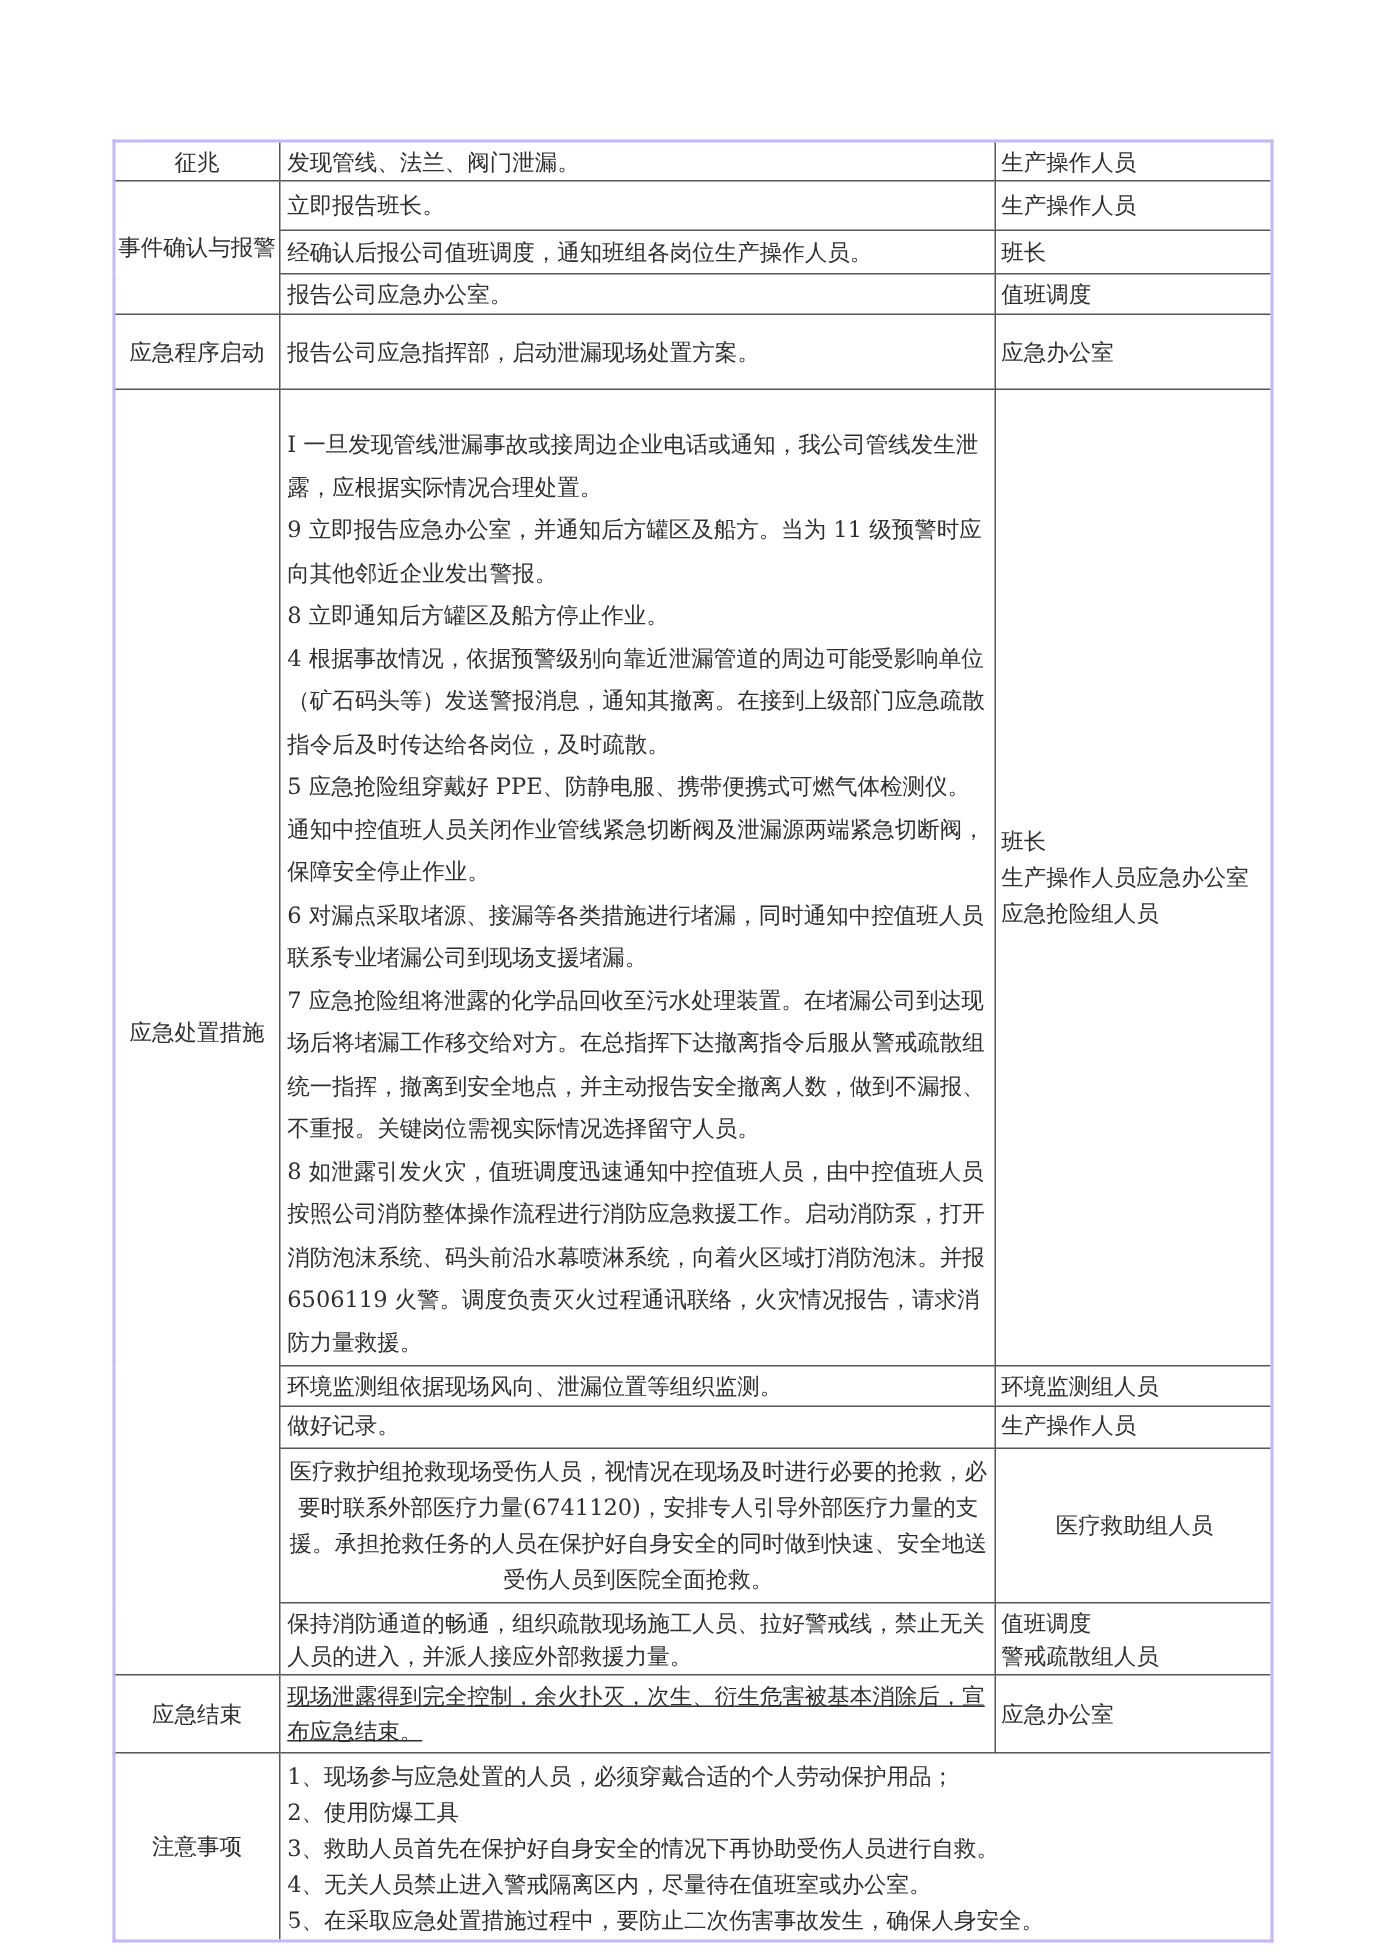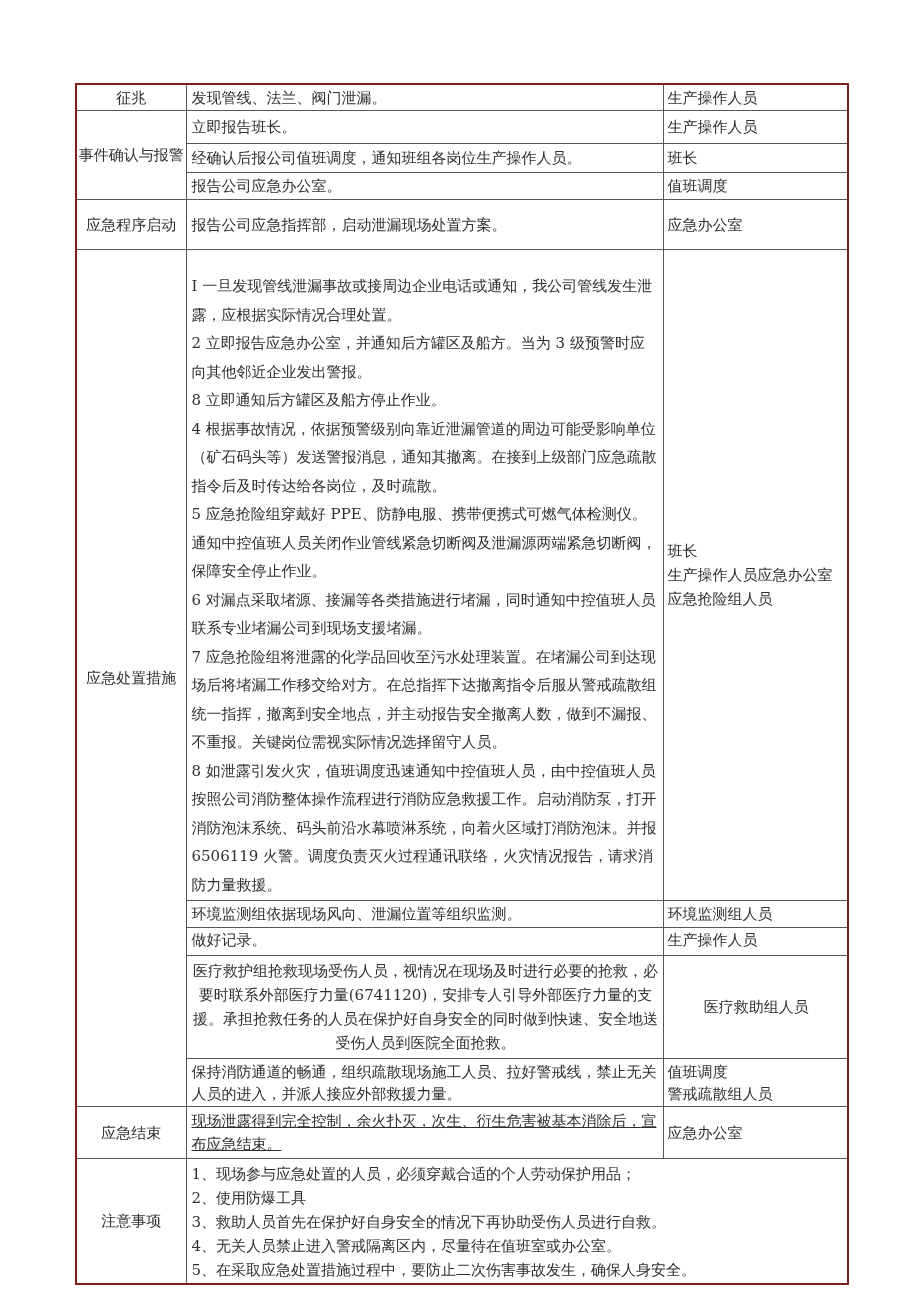--- a/index.html
+++ b/index.html
@@ -11,26 +11,26 @@
     position: relative;
     width: 920px;
     height: 1301px;
     background: #ffffff;
     font-family: "DejaVu Serif", "Liberation Serif", serif;
     color: #2f2f2f;
   }
   table.doc-table {
     position: absolute;
     left: 75px;
-    top: 83px;
+    top: 93px;
     width: 772px;
     border-collapse: collapse;
     table-layout: fixed;
     font-size: 15px;
-    border: 2px solid #7f1d1d;
+    border: 2px solid #c4b5fd;
   }
   col.c1 { width: 110px; }
   col.c2 { width: 477px; }
   col.c3 { width: 185px; }
   td {
     border: 1px solid #575757;
     vertical-align: middle;
     padding: 0;
     overflow: hidden;
   }
@@ -109,21 +109,21 @@
       </tr>
       <tr class="r5">
         <td class="stage">应急程序启动</td>
         <td class="action">报告公司应急指挥部，启动泄漏现场处置方案。</td>
         <td class="owner">应急办公室</td>
       </tr>
       <tr class="r6">
         <td class="stage" rowspan="5">应急处置措施</td>
         <td class="action">
           <div class="para">I 一旦发现管线泄漏事故或接周边企业电话或通知，我公司管线发生泄露，应根据实际情况合理处置。</div>
-          <div class="para">2 立即报告应急办公室，并通知后方罐区及船方。当为 3 级预警时应向其他邻近企业发出警报。</div>
+          <div class="para">9 立即报告应急办公室，并通知后方罐区及船方。当为 11 级预警时应向其他邻近企业发出警报。</div>
           <div class="para">8 立即通知后方罐区及船方停止作业。</div>
           <div class="para">4 根据事故情况，依据预警级别向靠近泄漏管道的周边可能受影响单位（矿石码头等）发送警报消息，通知其撤离。在接到上级部门应急疏散指令后及时传达给各岗位，及时疏散。</div>
           <div class="para">5 应急抢险组穿戴好 PPE、防静电服、携带便携式可燃气体检测仪。通知中控值班人员关闭作业管线紧急切断阀及泄漏源两端紧急切断阀，保障安全停止作业。</div>
           <div class="para">6 对漏点采取堵源、接漏等各类措施进行堵漏，同时通知中控值班人员联系专业堵漏公司到现场支援堵漏。</div>
           <div class="para">7 应急抢险组将泄露的化学品回收至污水处理装置。在堵漏公司到达现场后将堵漏工作移交给对方。在总指挥下达撤离指令后服从警戒疏散组统一指挥，撤离到安全地点，并主动报告安全撤离人数，做到不漏报、不重报。关键岗位需视实际情况选择留守人员。</div>
           <div class="para">8 如泄露引发火灾，值班调度迅速通知中控值班人员，由中控值班人员按照公司消防整体操作流程进行消防应急救援工作。启动消防泵，打开消防泡沫系统、码头前沿水幕喷淋系统，向着火区域打消防泡沫。并报 6506119 火警。调度负责灭火过程通讯联络，火灾情况报告，请求消防力量救援。</div>
         </td>
         <td class="owner">
           <div class="owner-line">班长</div>
           <div class="owner-line">生产操作人员应急办公室</div>

